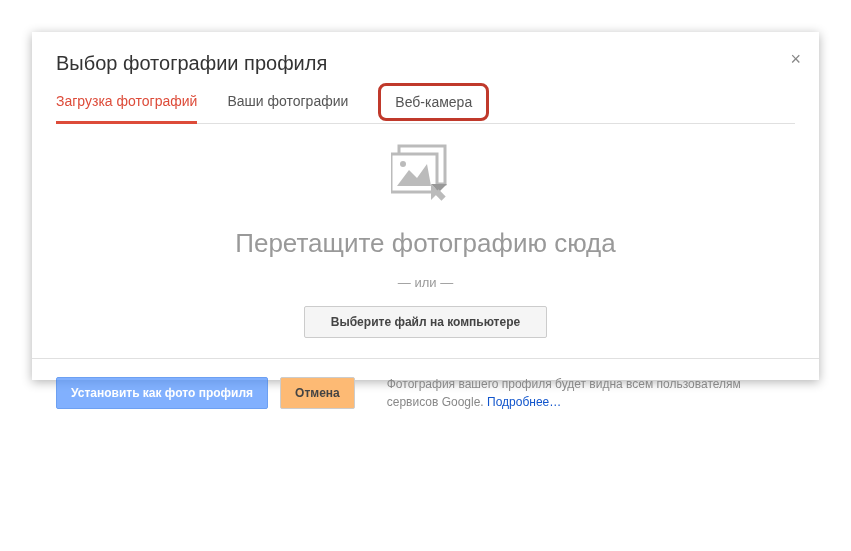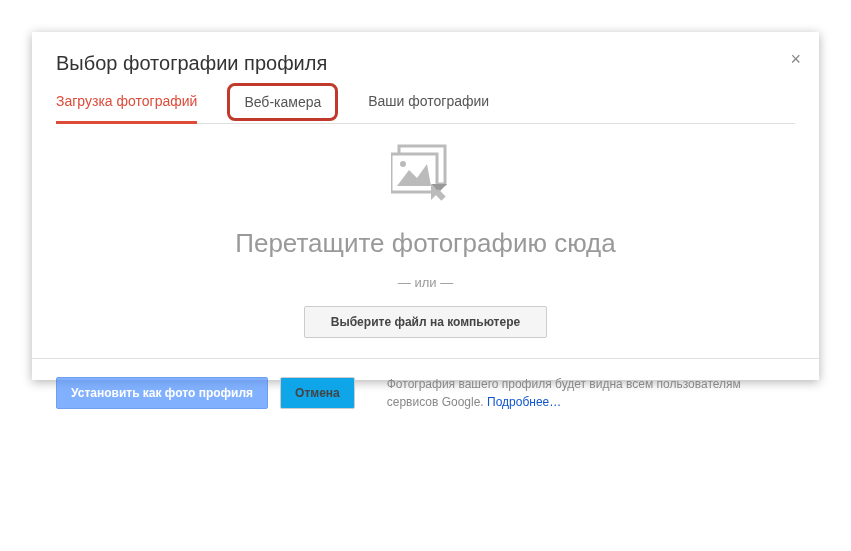--- a/index.html
+++ b/index.html
@@ -114,21 +114,21 @@
       color: #fff;
       border: 1px solid #3079ed;
       padding: 8px 14px;
       font-size: 12px;
       font-weight: bold;
       cursor: pointer;
       border-radius: 2px;
       opacity: 0.7;
     }
     .cancel-btn {
-      background: #0ea5e9;
+      background: #fdba74;
       color: #444;
       border: 1px solid #ccc;
       padding: 8px 14px;
       font-size: 12px;
       font-weight: bold;
       cursor: pointer;
       border-radius: 2px;
     }
     .disclaimer {
       flex: 1;
@@ -141,22 +141,22 @@
   </style>
 </head>
 <body>
 
 <div class="dialog">
   <div class="header">
     <div class="title">Выбор фотографии профиля</div>
     <div class="close-btn">×</div>
     <div class="tabs">
       <div class="tab active">Загрузка фотографий</div>
+      <div class="tab">Ваши фотографии</div>
       <div class="tab highlighted">Веб-камера</div>
-      <div class="tab">Ваши фотографии</div>
     </div>
   </div>
 
   <div class="body">
     <div class="drop-icon">
       <svg width="70" height="60" viewBox="0 0 70 60">
         <rect x="8" y="2" width="46" height="38" fill="none" stroke="#bbb" stroke-width="3"></rect>
         <rect x="0" y="10" width="46" height="38" fill="#fff" stroke="#bbb" stroke-width="3"></rect>
         <polygon points="6,42 18,26 26,34 36,20 40,42" fill="#bbb"></polygon>
         <circle cx="12" cy="20" r="3" fill="#bbb"></circle>

